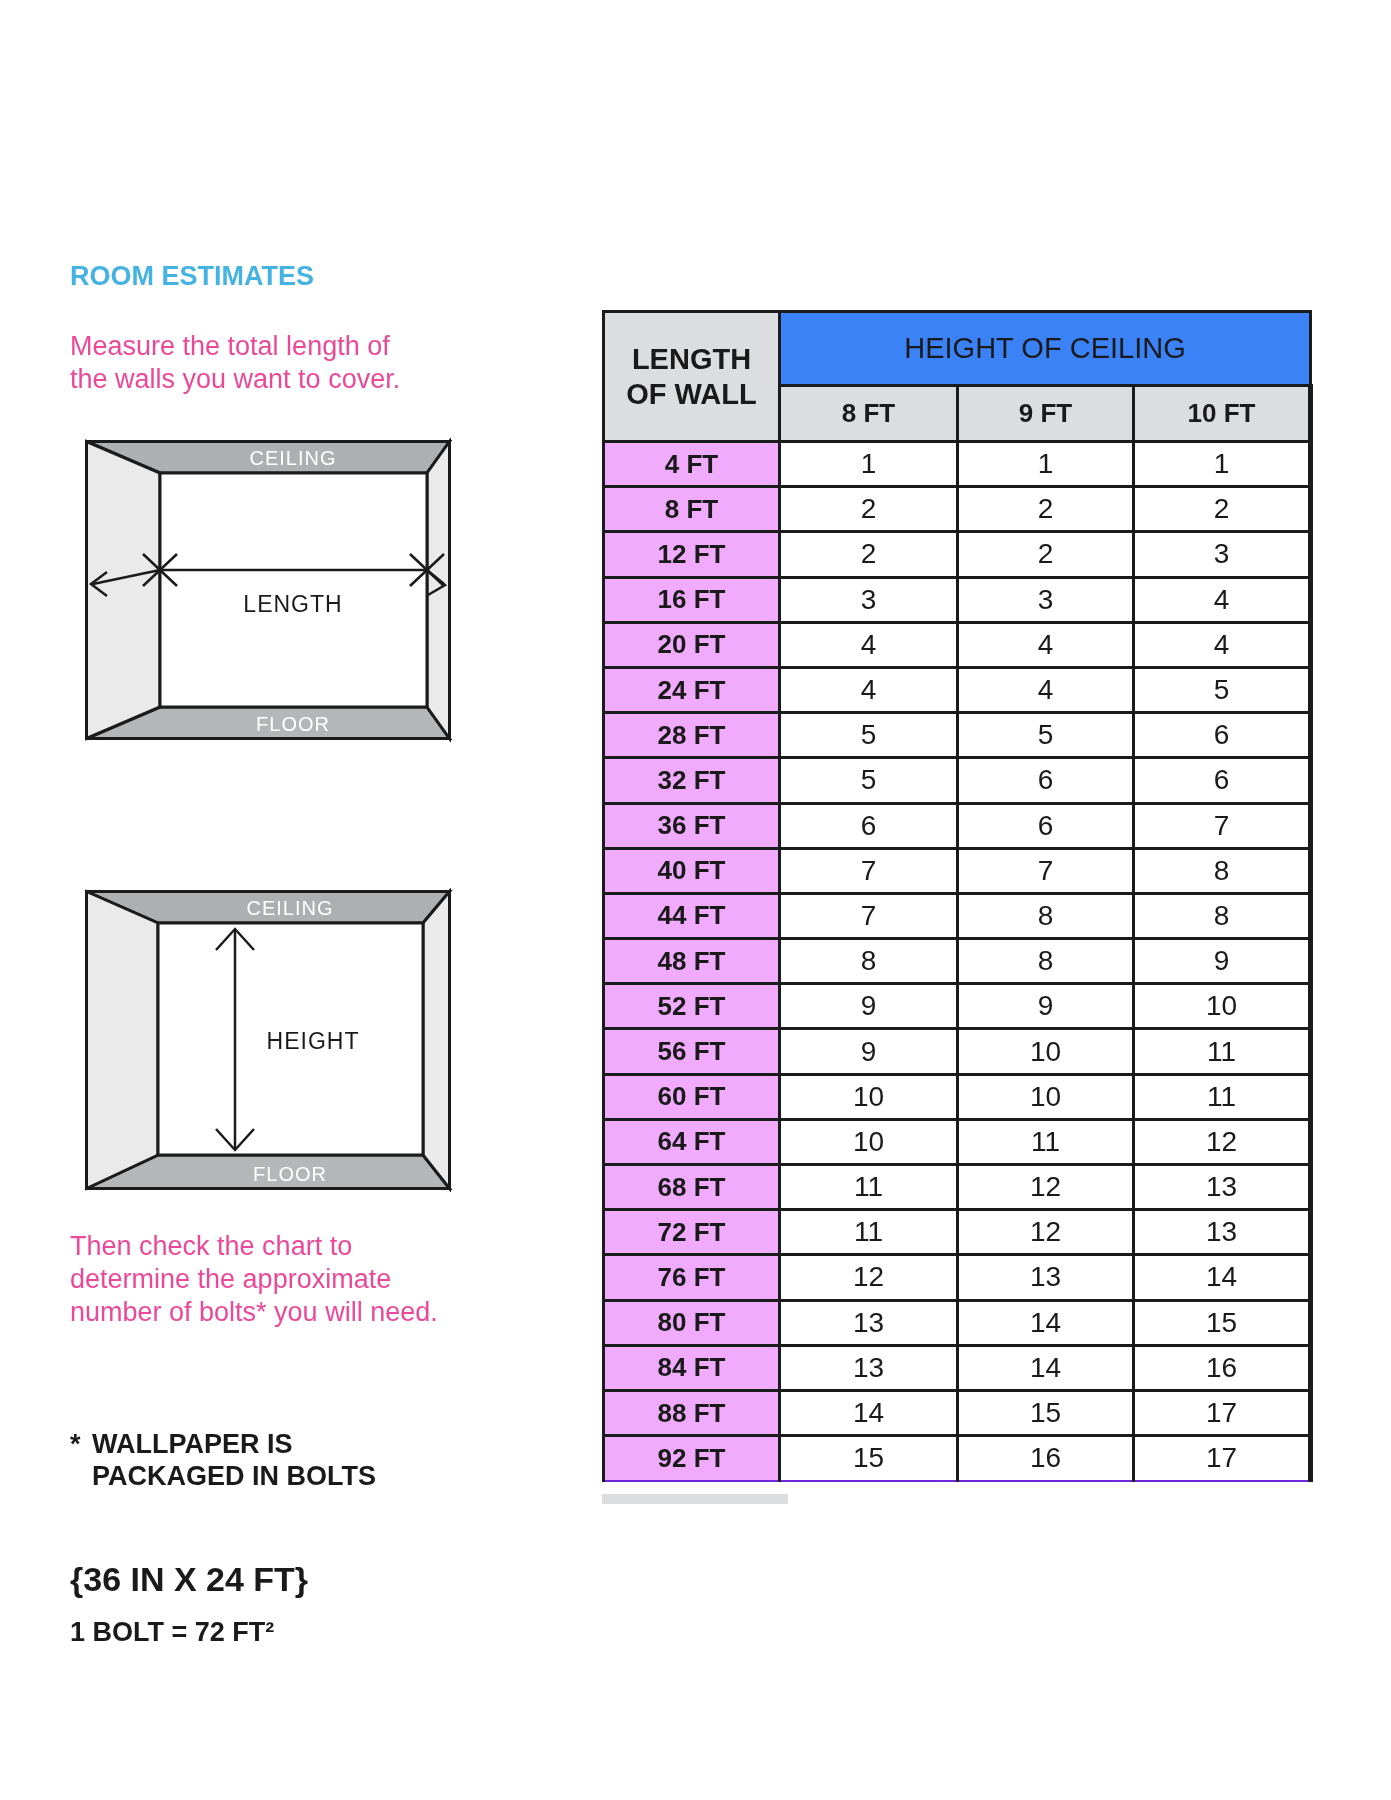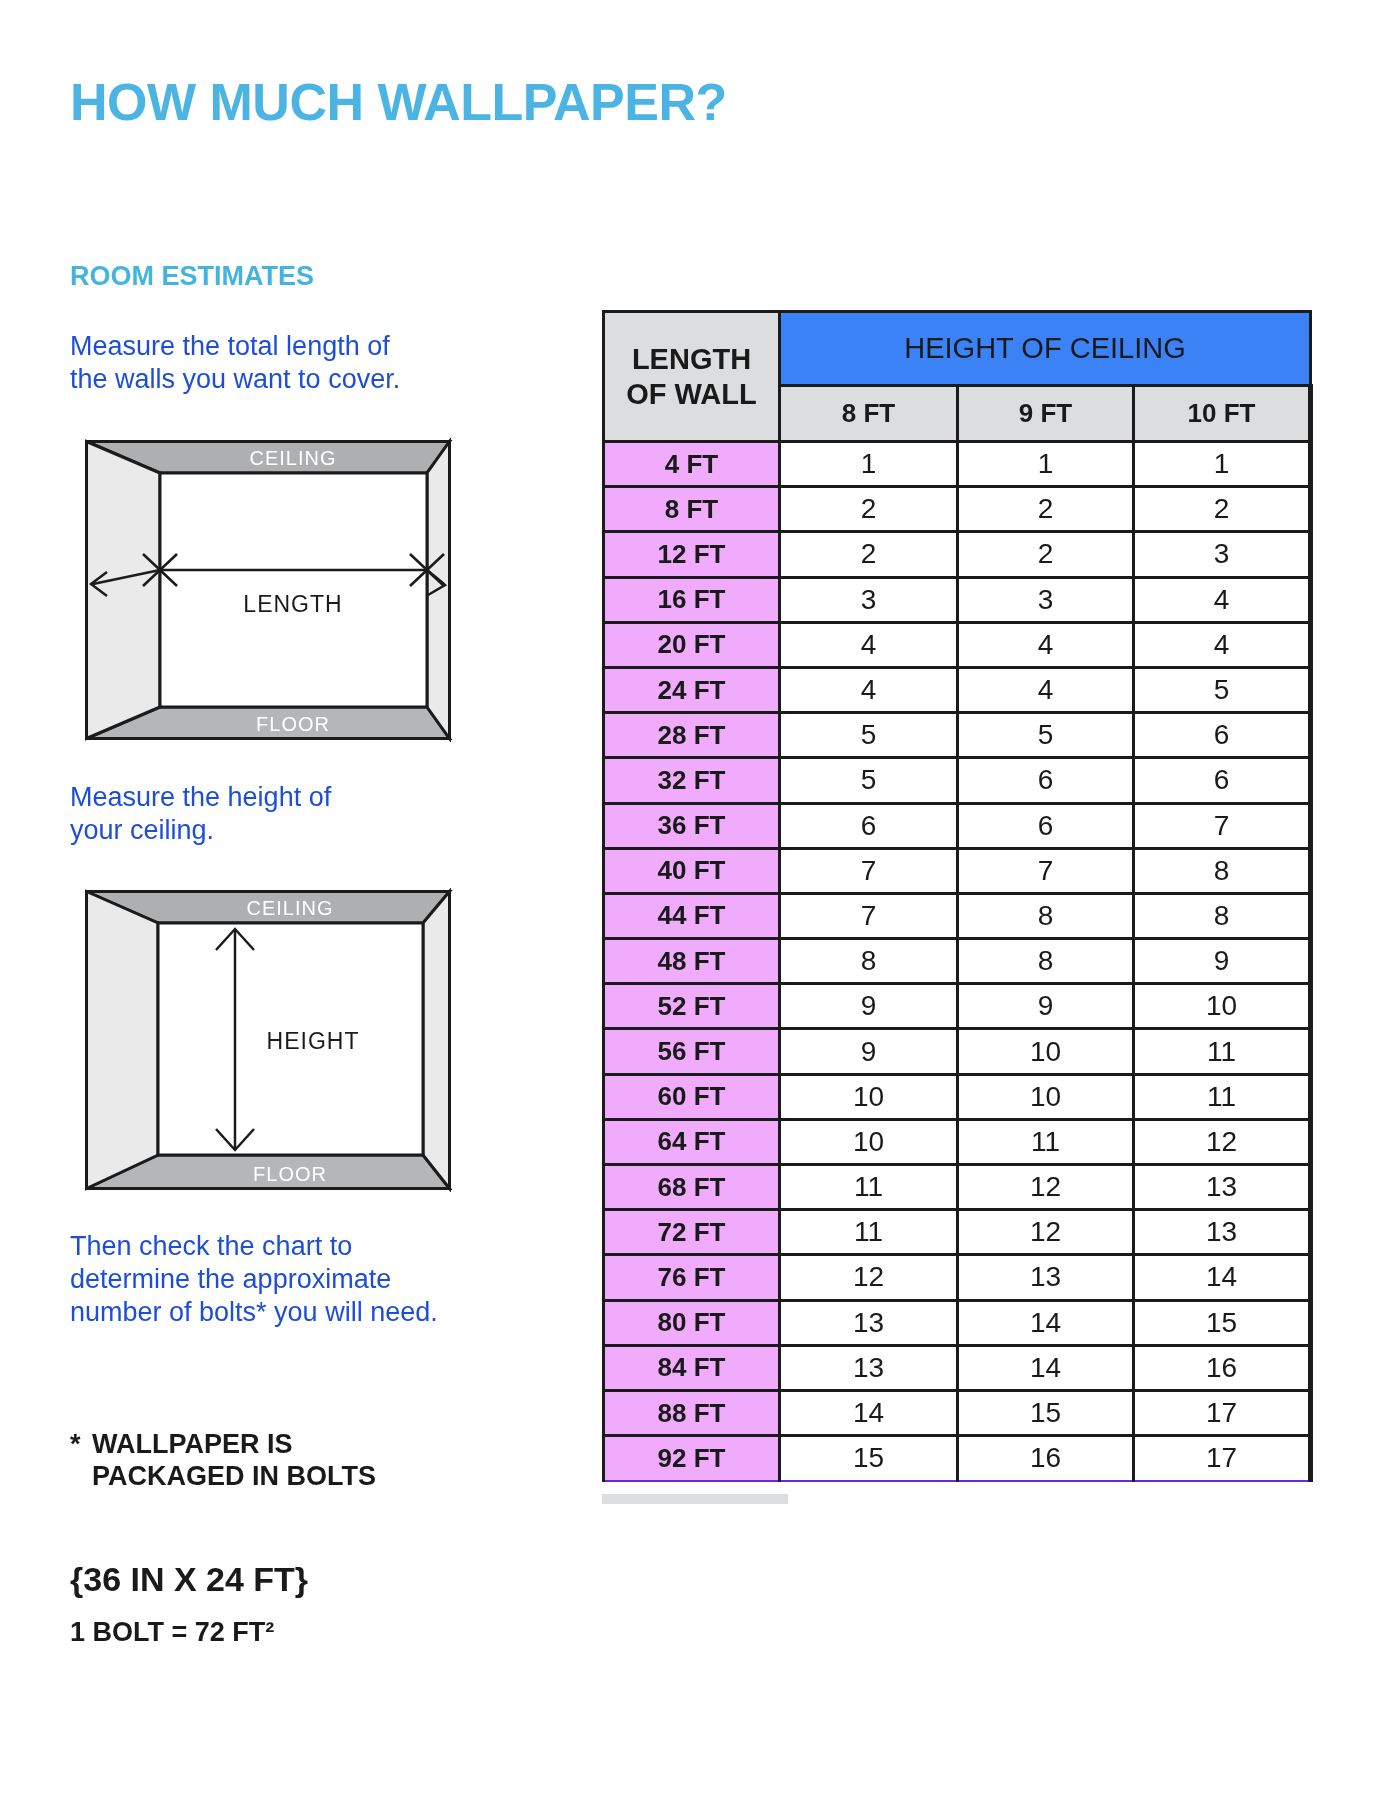--- a/index.html
+++ b/index.html
@@ -10,21 +10,21 @@
   .title {
     position:absolute; left:70px; top:72px;
     font-size:52px; font-weight:bold; letter-spacing:-0.5px; color:#4bb4e2;
     white-space:nowrap;
   }
   .section-heading { font-size:27px; font-weight:bold; color:#45b3e2; white-space:nowrap; }
   #room-heading   { position:absolute; left:70px; top:261px;text-align:center; }
   #bolts-heading  { position:absolute; left:602px; top:261px; width:707px; text-align:center; }
   .para {
     position:absolute; left:70px; font-size:27px; line-height:33px;
-    white-space:pre-line; color:#1d4ed8;
+    white-space:pre-line; color:#ec4899;
   }
   #para-length { top:330px; }
   #para-height { top:781px; }
   #para-chart  { top:1230px; }
   .diagram { position:absolute; left:83px; width:370px; height:304px; }
   #diagram-length { top:438px; }
   #diagram-height { top:888px; }
   .diagram svg { display:block; }
   .dg-label  { font-family:"Liberation Sans", sans-serif; font-size:23px; letter-spacing:1px; fill:#1b1b1b; }
   .dg-face-label { font-family:"Liberation Sans", sans-serif; font-size:20px; letter-spacing:1px; fill:#ffffff; }
@@ -71,21 +71,20 @@
   tr.data-row:last-child td { border-bottom:2px solid #6d28d9; }
   .table-shadow {
     position:absolute; left:602px; top:1494px; width:186px; height:10px; background:#dcddde;
   }
 </style>
 </head>
 <body>
 
 <div class="page">
 
-  <div class="title">HOW MUCH WALLPAPER?</div>
 
   <div id="room-heading" class="section-heading">ROOM ESTIMATES</div>
 
   <div id="para-length" class="para">Measure the total length of
 the walls you want to cover.</div>
 
   <div id="diagram-length" class="diagram">
     <svg width="370" height="304" viewBox="0 0 370 304">
       <polygon points="3.5,3.5 366.5,3.5 344,35 77,35" fill="#aeafb1" stroke="#1b1b1b" stroke-width="3"></polygon>
       <polygon points="77,269 344,269 366.5,300.5 3.5,300.5" fill="#b5b6b8" stroke="#1b1b1b" stroke-width="3"></polygon>
@@ -102,22 +101,20 @@
         <line x1="361" y1="116" x2="327" y2="148"></line>
         <polyline points="24,134 8,146 24,158"></polyline>
         <polyline points="347,135 362,147 345,157"></polyline>
       </g>
       <text class="dg-face-label" x="210" y="27" text-anchor="middle">CEILING</text>
       <text class="dg-face-label" x="210" y="293" text-anchor="middle">FLOOR</text>
       <text class="dg-label" x="210" y="174" text-anchor="middle">LENGTH</text>
     </svg>
   </div>
 
-  <div id="para-height" class="para">Measure the height of
-your ceiling.</div>
 
   <div id="diagram-height" class="diagram">
     <svg width="370" height="304" viewBox="0 0 370 304">
       <polygon points="3.5,3.5 366.5,3.5 340,35 75,35" fill="#aeafb1" stroke="#1b1b1b" stroke-width="3"></polygon>
       <polygon points="75,267 340,267 366.5,300.5 3.5,300.5" fill="#b5b6b8" stroke="#1b1b1b" stroke-width="3"></polygon>
       <polygon points="3.5,3.5 75,35 75,267 3.5,300.5" fill="#eaeaeb" stroke="#1b1b1b" stroke-width="3"></polygon>
       <polygon points="366.5,3.5 340,35 340,267 366.5,300.5" fill="#eaeaeb" stroke="#1b1b1b" stroke-width="3"></polygon>
       <rect x="75" y="35" width="265" height="232" fill="#ffffff" stroke="#1b1b1b" stroke-width="3"></rect>
       <g stroke="#1b1b1b" stroke-width="2.5" fill="none">
         <line x1="152" y1="42" x2="152" y2="262"></line>

